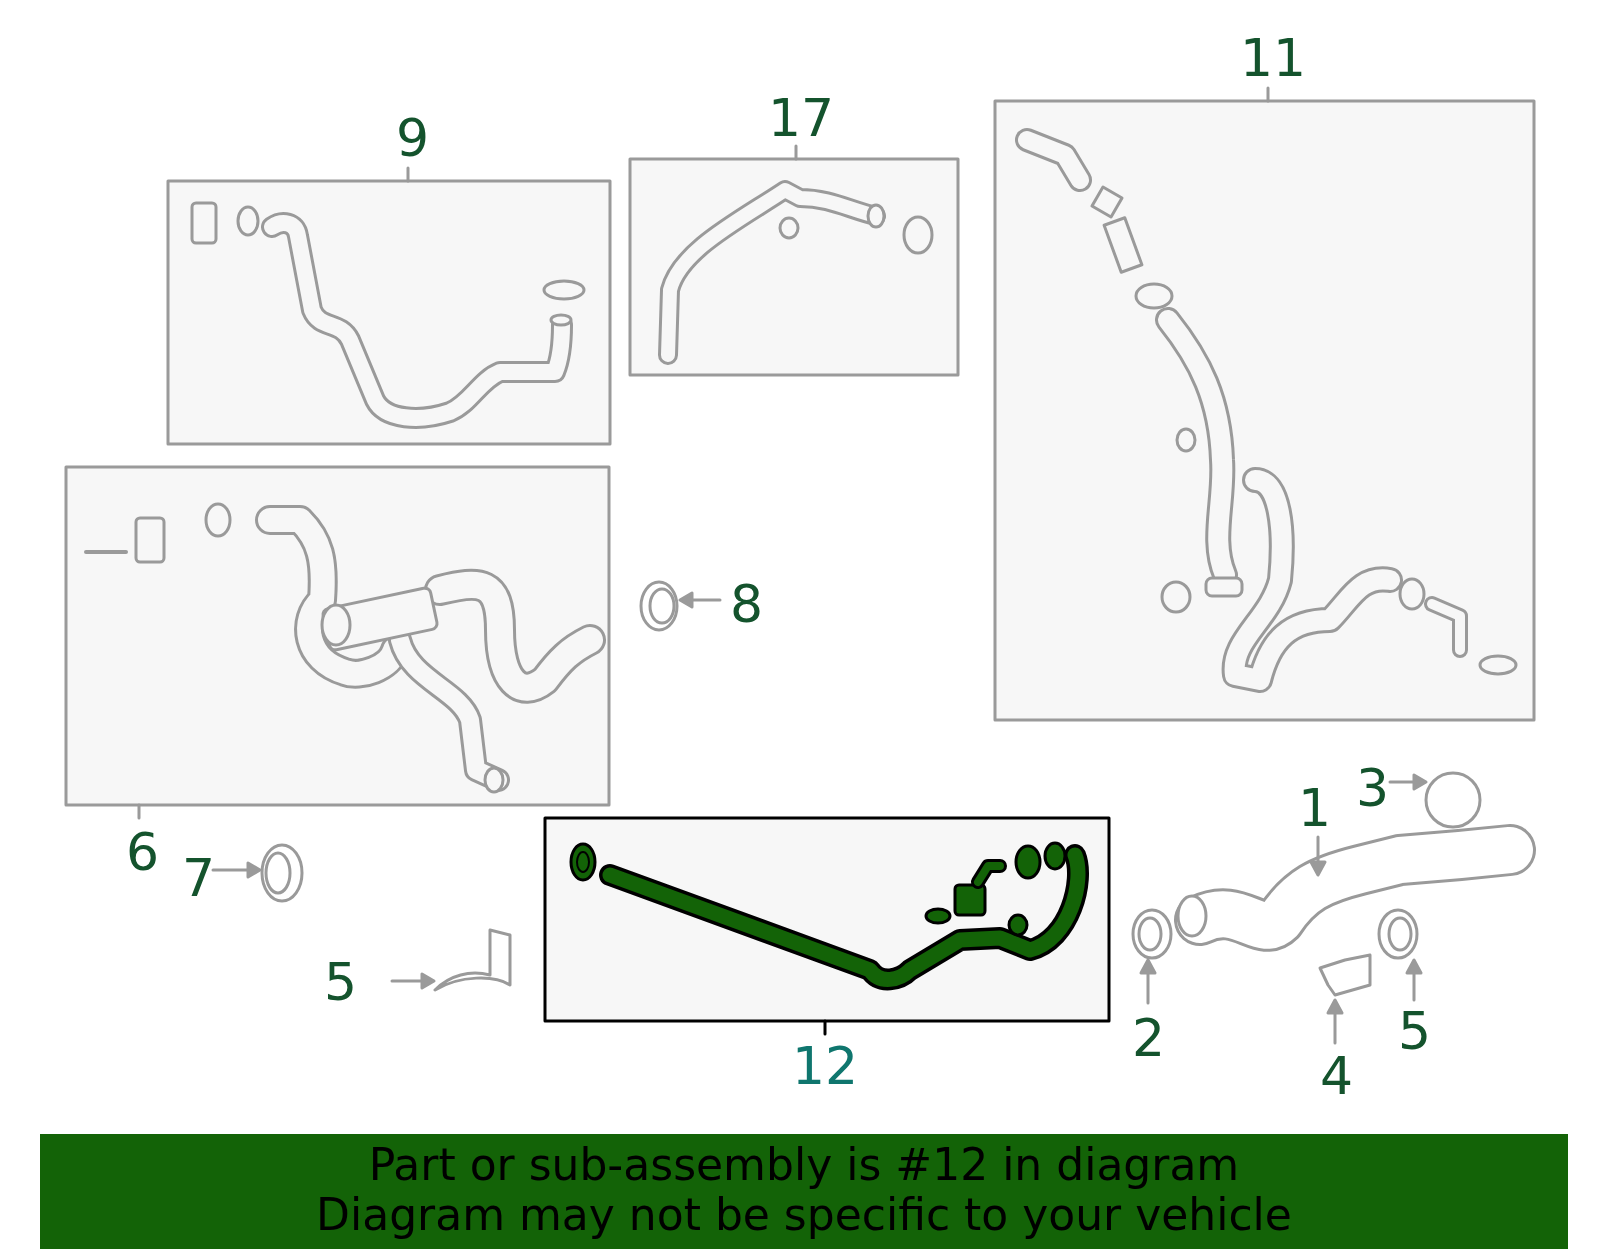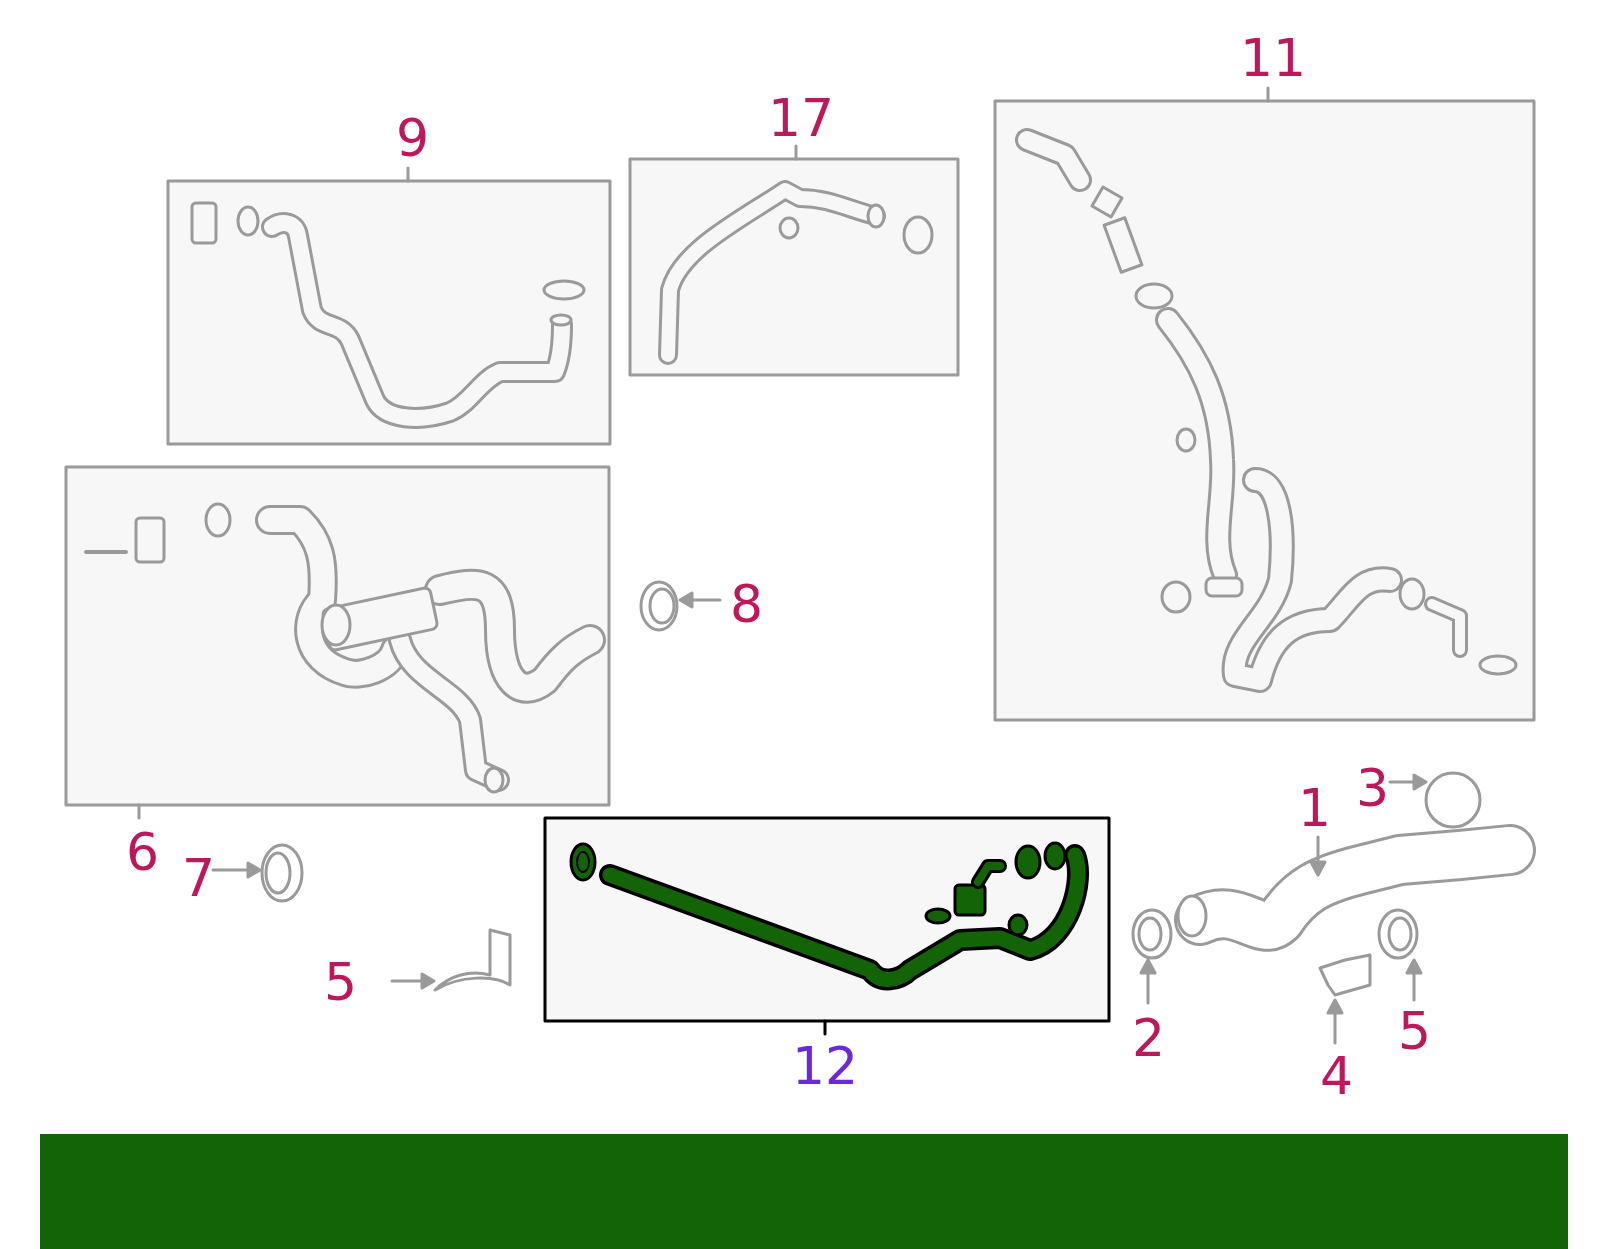--- a/index.html
+++ b/index.html
@@ -1,21 +1,21 @@
 <!DOCTYPE html>
 <html><head>
 <meta charset="utf-8">
 <style>
   html, body { margin: 0; padding: 0; background: #ffffff; }
   body { width: 1600px; height: 1249px; position: relative; overflow: hidden;
          font-family: "DejaVu Sans", sans-serif; }
   .diagram { position: absolute; left: 0; top: 0; width: 1600px; height: 1249px; }
   .callout { position: absolute; font-family: "DejaVu Sans", sans-serif; font-size: 52px;
-             line-height: 1; color: #be185d; }
-  .callout.active { color: #6d28d9; }
+             line-height: 1; color: #14532d; }
+  .callout.active { color: #0f766e; }
   .footer-banner { position: absolute; left: 40px; top: 1134px; width: 1528px; height: 115px;
                    background: #136307; color: #000; text-align: center;
                    font-family: "DejaVu Sans", sans-serif; font-size: 44px; line-height: 50px;
                    padding-top: 6px; box-sizing: border-box; }
   .footer-banner div { white-space: nowrap; }
 </style>
 </head>
 <body>
 
 <svg class="diagram" viewBox="0 0 1600 1249" width="1600" height="1249" xmlns="http://www.w3.org/2000/svg">
@@ -153,13 +153,15 @@
 <div class="callout" style="left:182px;top:852px;">7</div>
 <div class="callout" style="left:324px;top:956px;">5</div>
 <div class="callout active" style="left:792px;top:1040px;">12</div>
 <div class="callout" style="left:1298px;top:782px;">1</div>
 <div class="callout" style="left:1356px;top:762px;">3</div>
 <div class="callout" style="left:1132px;top:1012px;">2</div>
 <div class="callout" style="left:1320px;top:1050px;">4</div>
 <div class="callout" style="left:1398px;top:1005px;">5</div>
 
 <div class="footer-banner">
+  <div>Part or sub-assembly is #12 in diagram</div>
+  <div>Diagram may not be specific to your vehicle</div>
 </div>
 
 </body></html>

